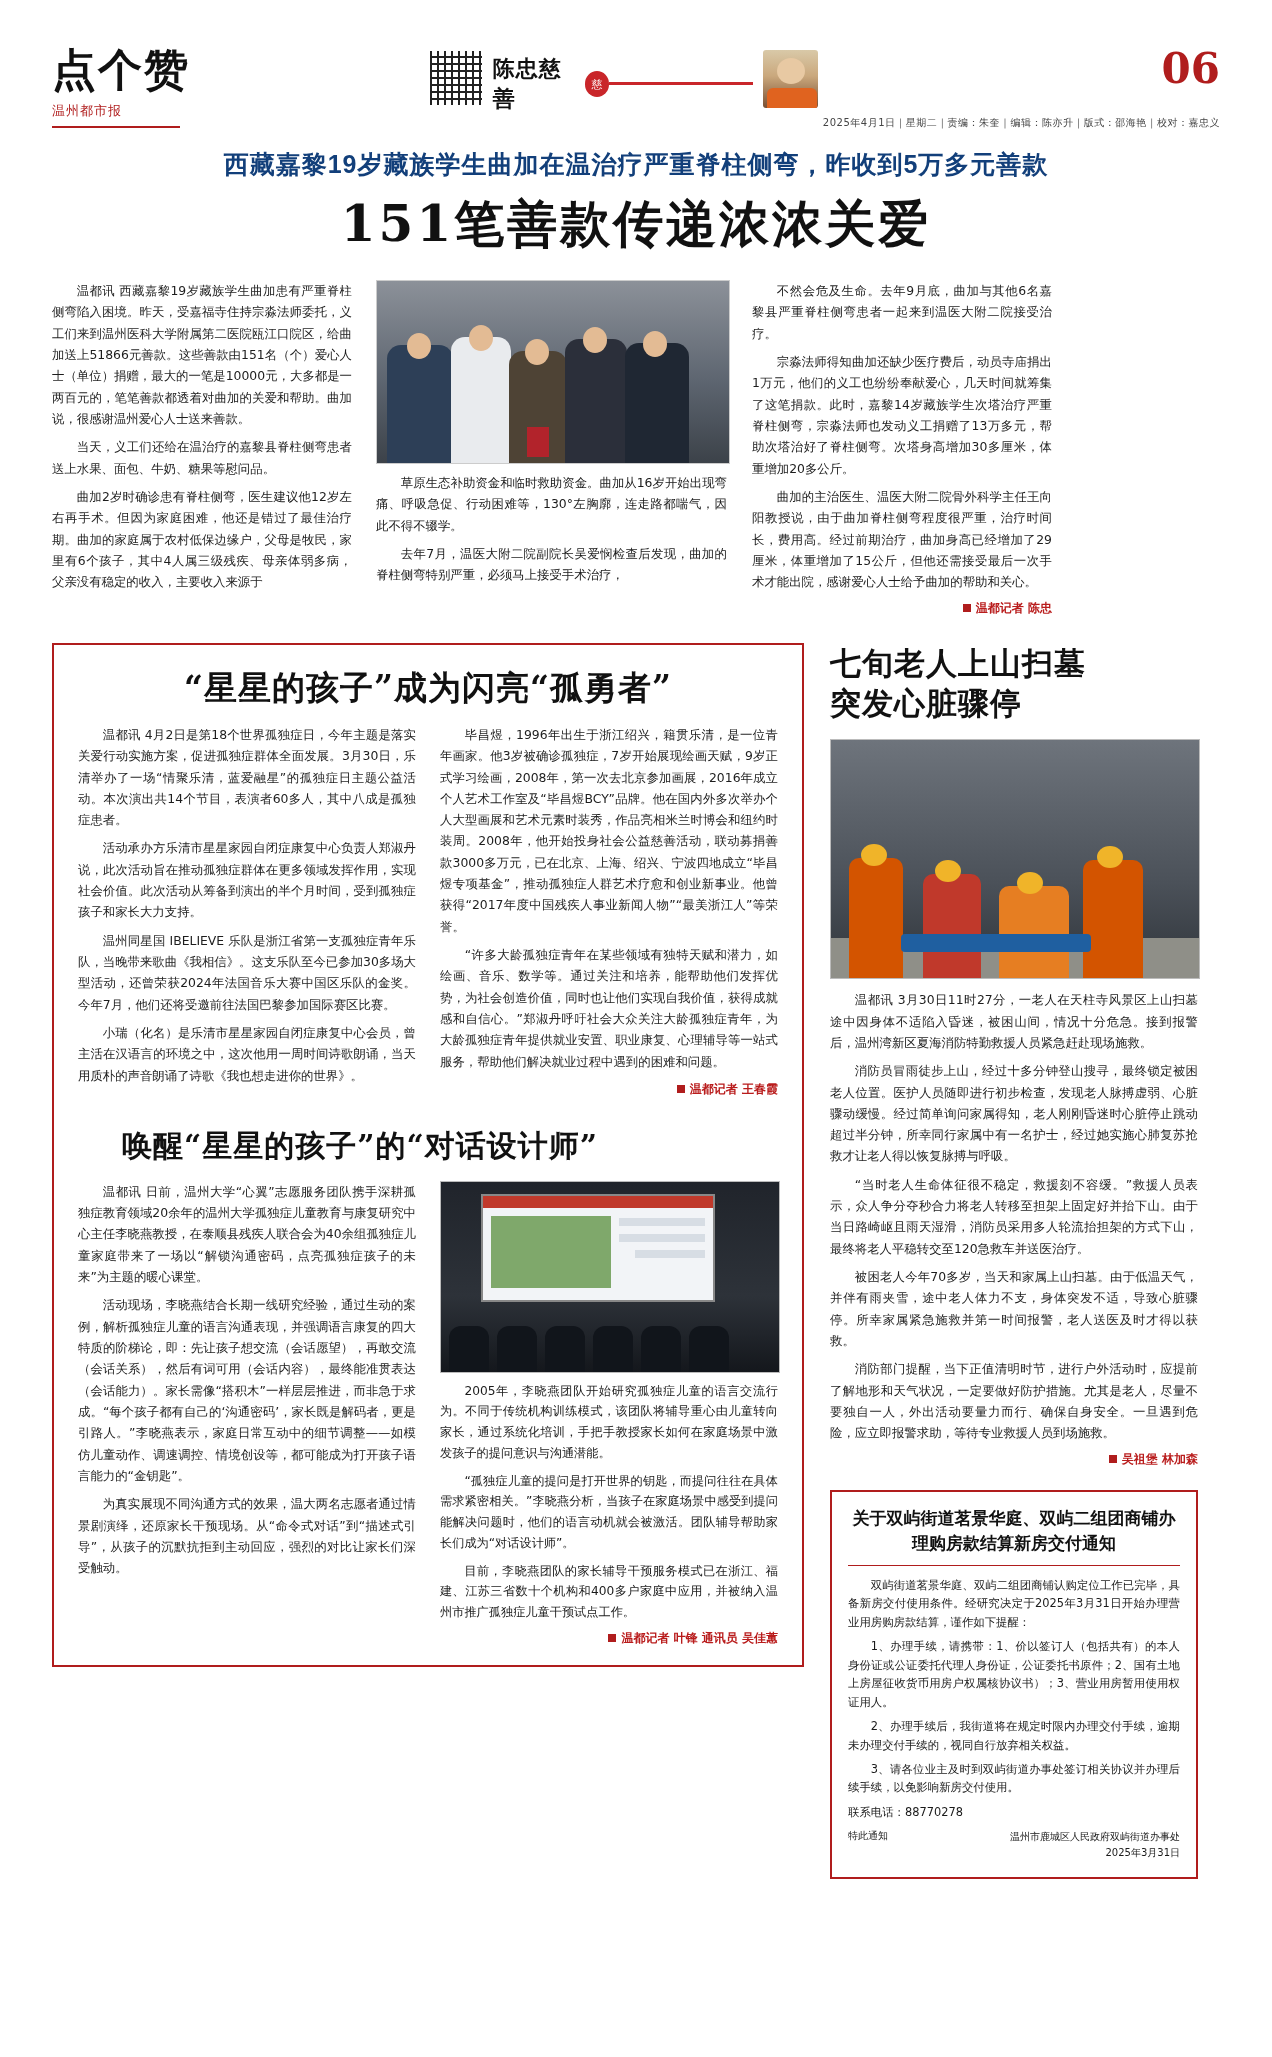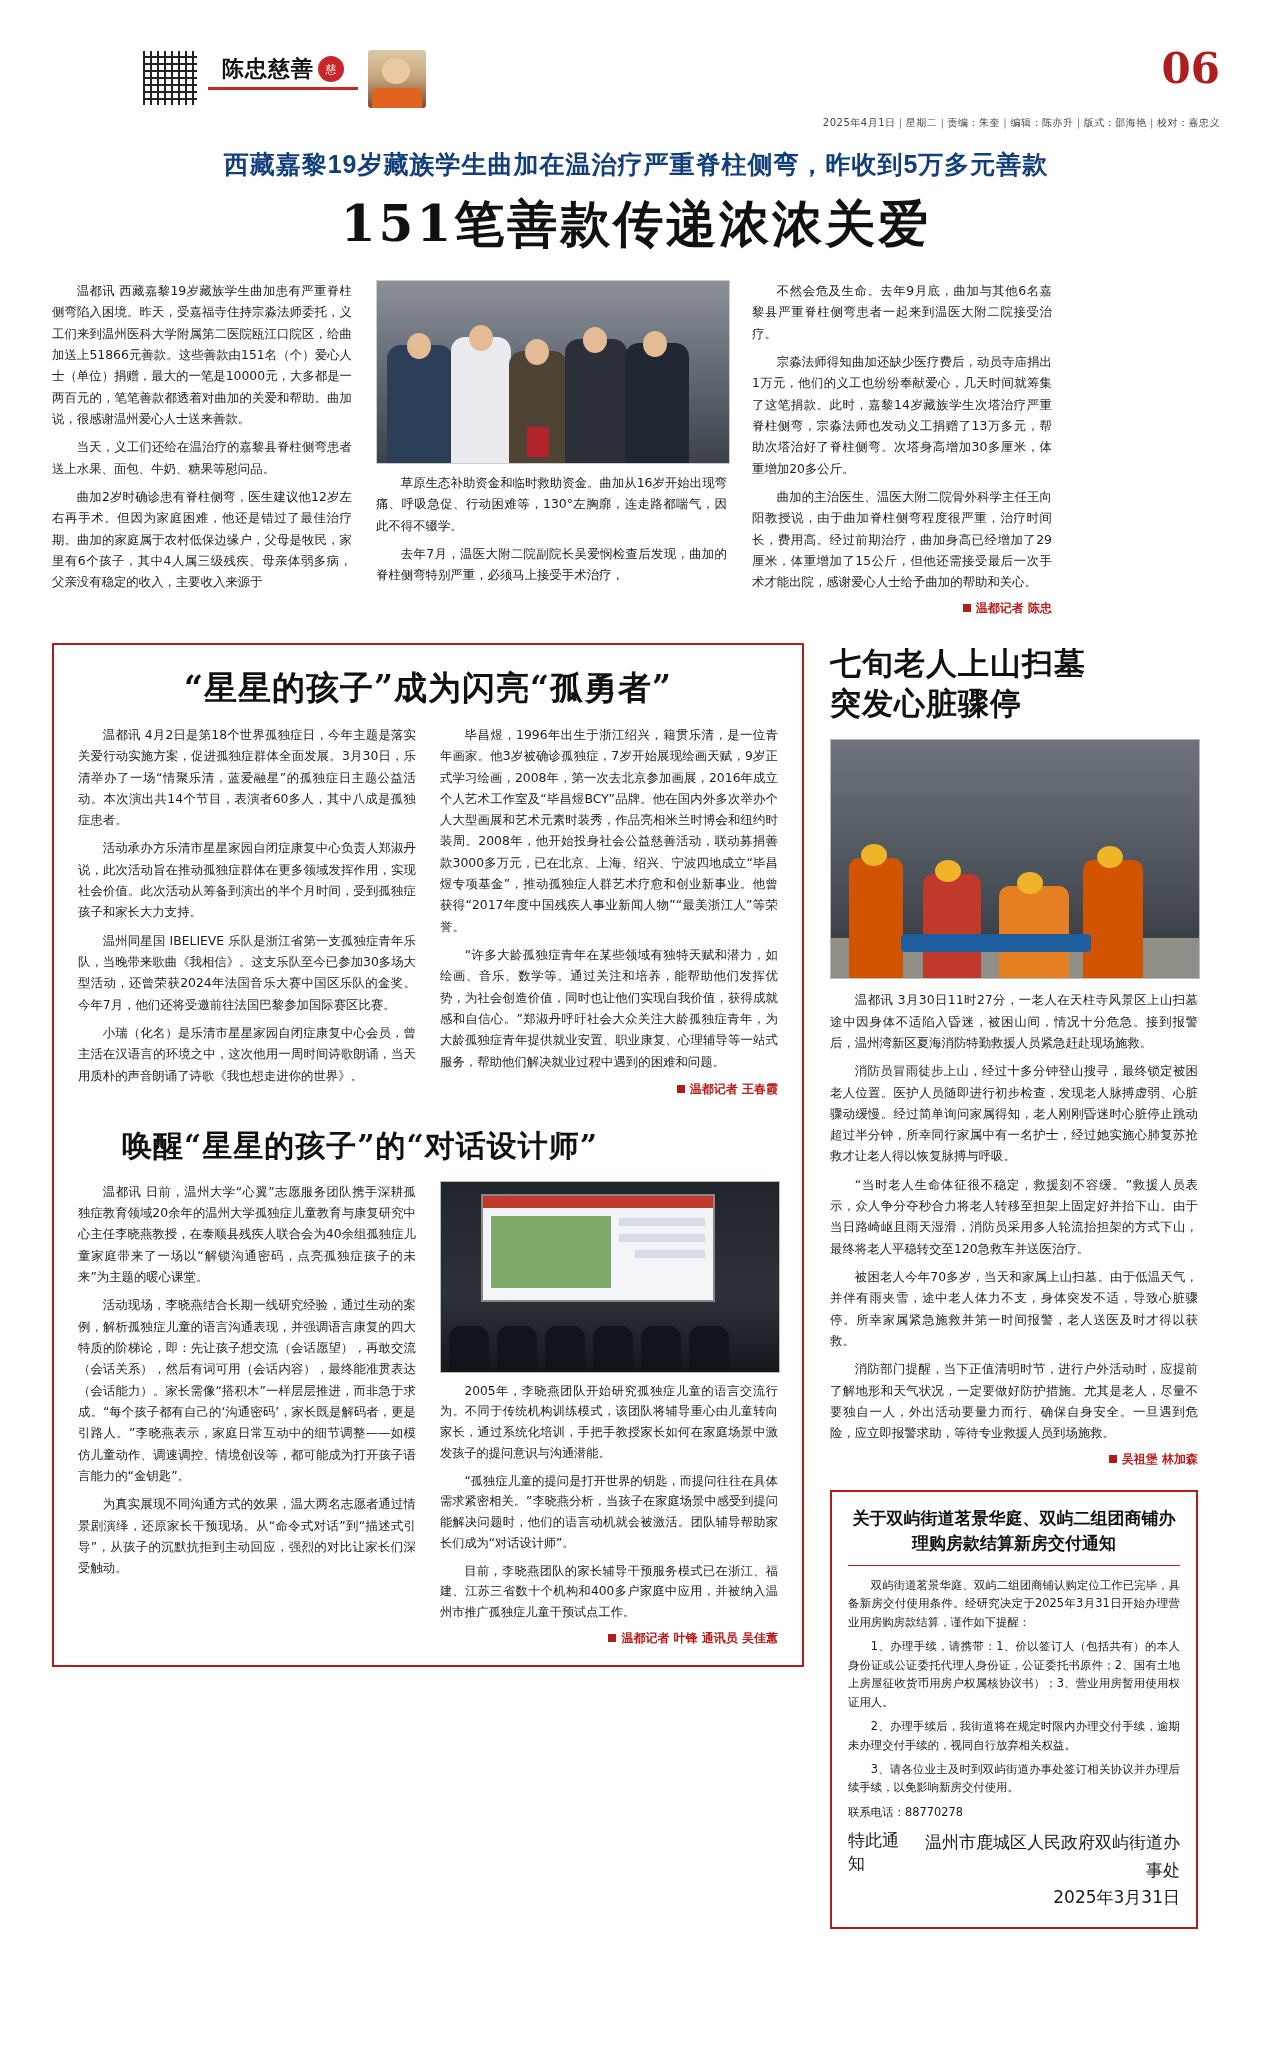--- a/index.html
+++ b/index.html
@@ -81,21 +81,21 @@
   }
   .col-logo-text{
     font-family:"DejaVu Serif","Liberation Serif",serif;
     font-size:22px;font-weight:bold;color:#111;letter-spacing:1px;
   }
   .col-logo-badge{
     width:26px;height:26px;border-radius:50%;
     background:#c9262a;color:#fff;font-size:11px;
     display:flex;align-items:center;justify-content:center;
   }
-  .col-logo-wrap{display:flex;flex-direction:column;align-items:center;}
+  .col-logo-wrap{display:flex;flex-direction:row;align-items:center;}
   .col-logo-rule{width:150px;height:3px;background:#c9262a;margin-top:3px;}
   .mast-right{text-align:right;width:420px;}
   .page-num{
     font-family:"DejaVu Serif","Liberation Serif",serif;
     font-size:42px;font-weight:bold;color:#b01d1d;line-height:1;
   }
   .mast-meta{
     margin-top:26px;font-size:10px;color:#444;letter-spacing:.5px;
   }
   
@@ -217,31 +217,36 @@
     padding:14px 16px 16px 16px;
     box-sizing:border-box;
   }
   .notice-title{
     text-align:center;font-size:17px;font-weight:bold;line-height:1.5;color:#111;
     border-bottom:1px solid #b01d1d;padding-bottom:8px;margin-bottom:10px;
     font-family:"DejaVu Serif","Liberation Serif",serif;
   }
   .notice-body{font-size:11.4px;line-height:1.62;text-align:justify;}
   .notice-body p{margin:0 0 6px 0;text-indent:2em;}
-  .notice-foot{display:flex;justify-content:space-between;font-size:17px;margin-top:8px;}
+  .notice-foot{display:flex;justify-content:space-between;font-size:10px;margin-top:8px;}
   .notice-foot .right{text-align:right;line-height:1.6;}
   .small-cap{font-size:12.2px;line-height:1.7;text-align:justify;}
   .small-cap p{margin:0 0 7px 0;text-indent:2em;}
 </style>
 </head>
 <body>
 
 <div class="page">
 
   <div class="masthead">
+    <div class="brand">
+      <div class="brand-title">点个赞</div>
+      <div class="brand-sub">温州都市报</div>
+      <div class="brand-rule"></div>
+    </div>
 
     <div class="mast-center">
       <div class="qr"></div>
       <div class="col-logo-wrap">
         <div class="col-logo">
           <div class="col-logo-text">陈忠慈善</div>
           <div class="col-logo-badge">慈</div>
         </div>
         <div class="col-logo-rule"></div>
       </div>

